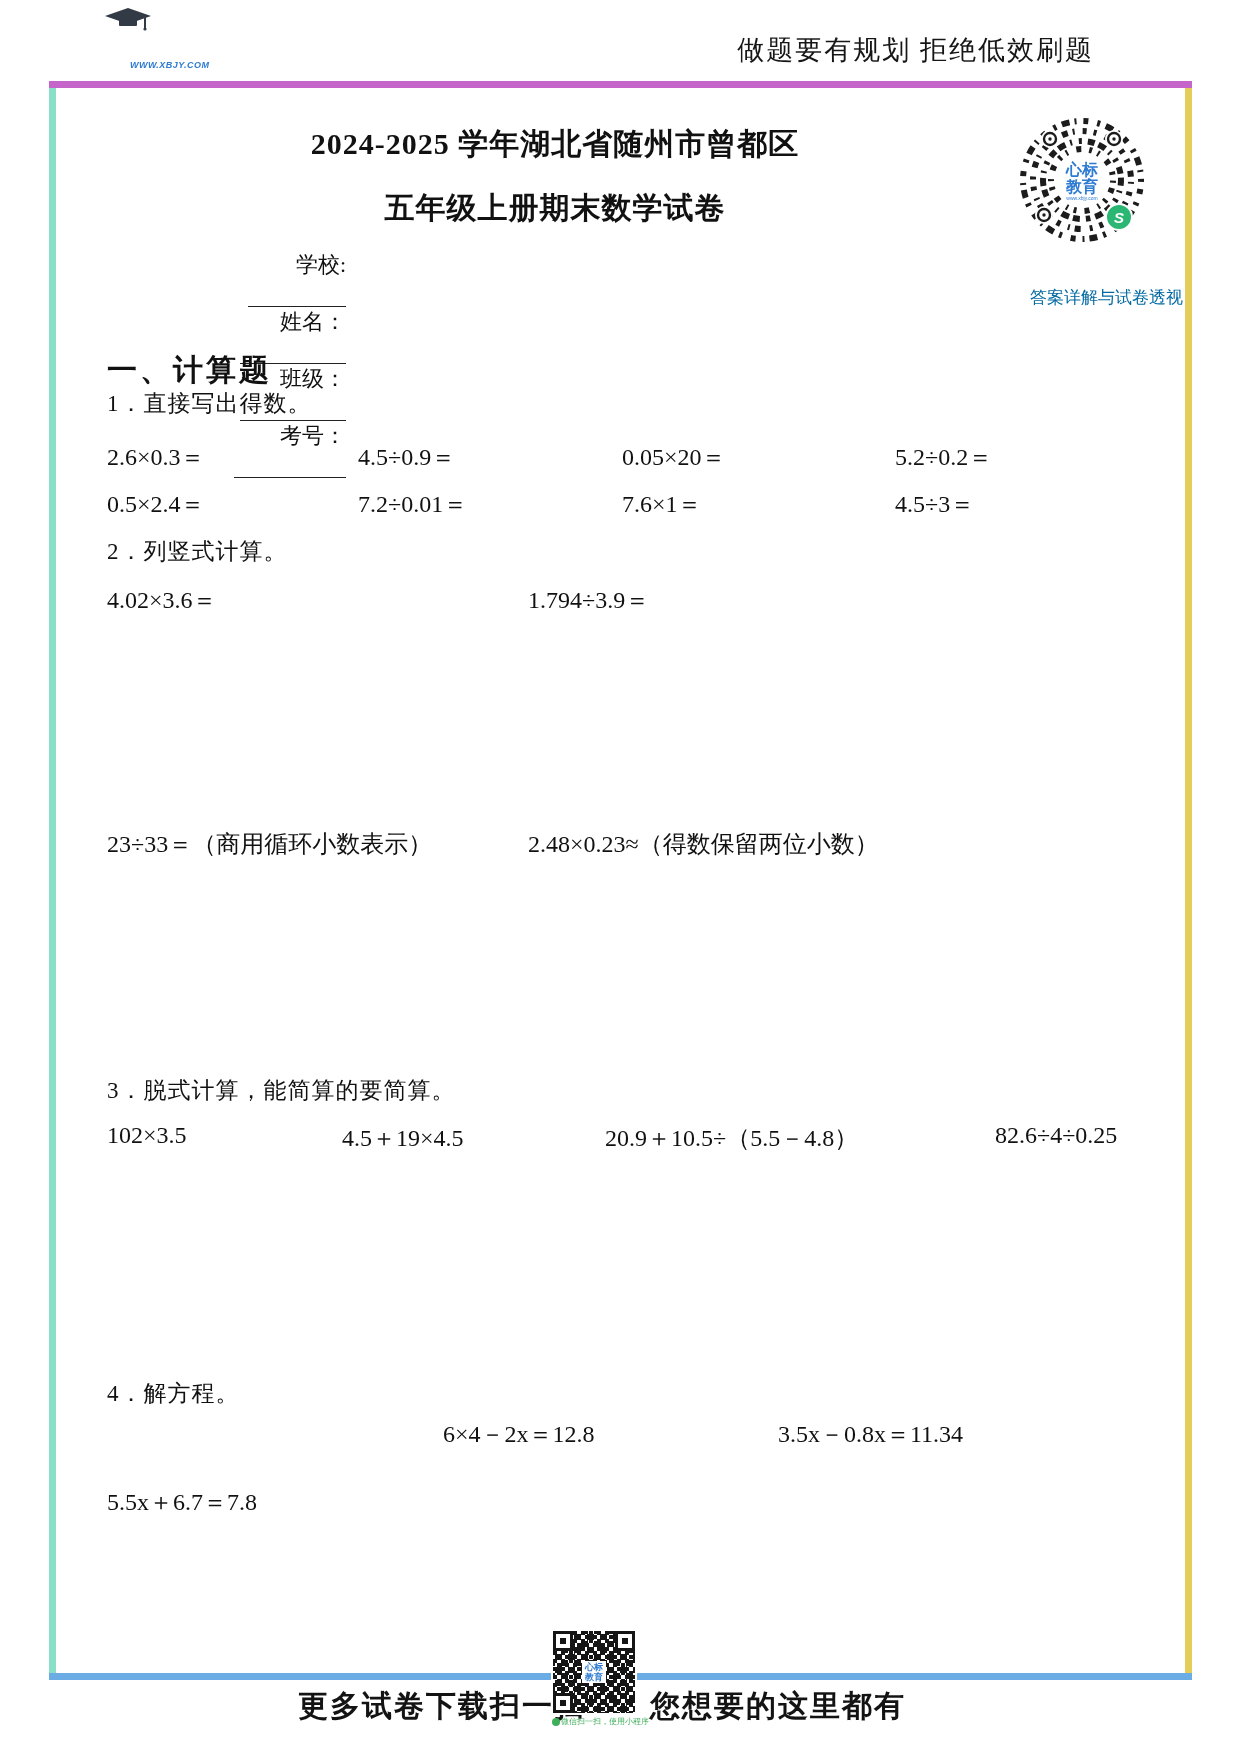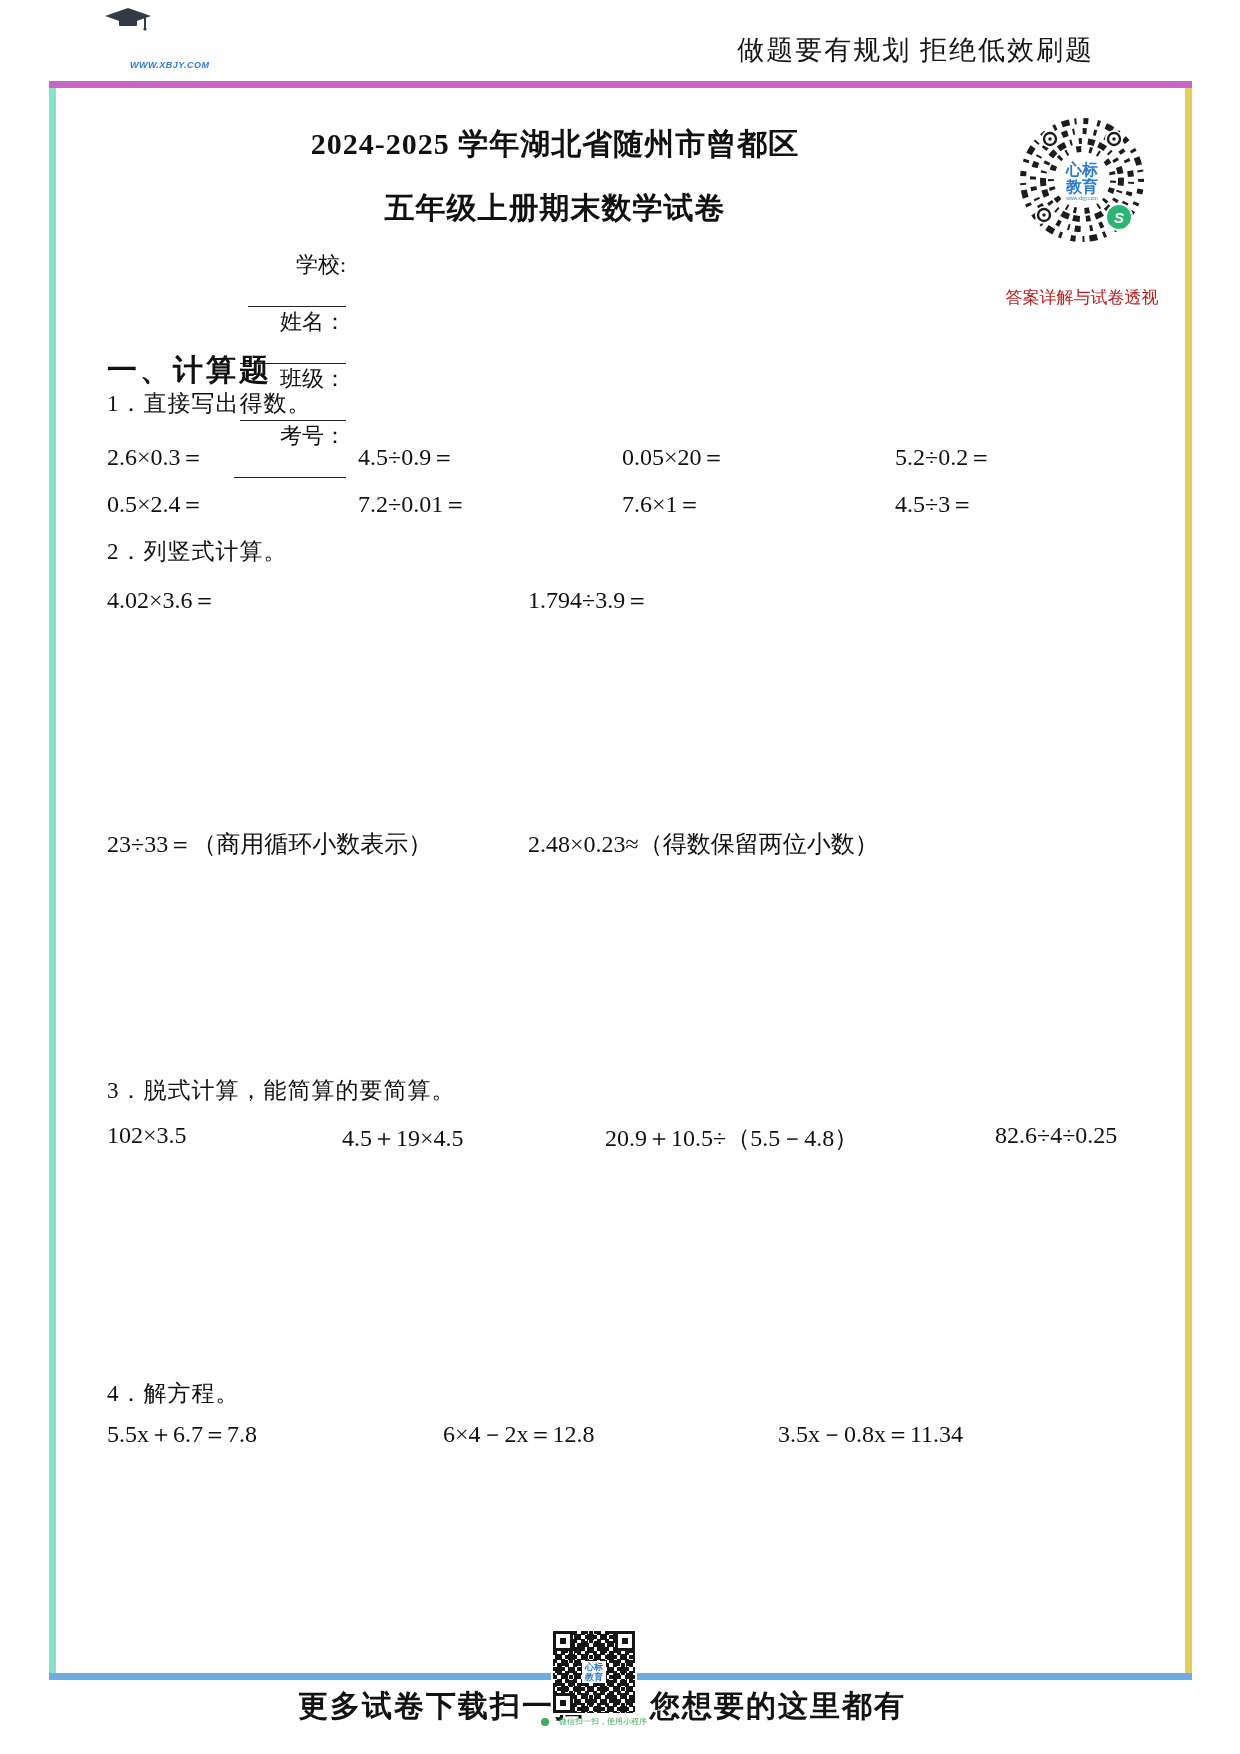--- a/index.html
+++ b/index.html
@@ -35,21 +35,21 @@
   
   .title{left:105px;width:900px;text-align:center;font-weight:bold;font-size:30px;letter-spacing:1px;}
   .title1{top:124px;}
   .title2{top:188px;}
 
   .form-row{left:228px;top:250px;font-size:22px;display:flex;align-items:flex-end;white-space:nowrap;flex-direction:column;}
   .blank{display:inline-block;border-bottom:1.6px solid #222;height:26px;}
   .b1{width:98px;} .b2{width:106px;margin-left:6px;} .b3{width:106px;margin-left:6px;} .b4{width:112px;margin-left:6px;}
 
   .qr-top{left:1016px;top:114px;width:132px;height:132px;}
-  .qr-top-caption{left:998px;top:286px;width:168px;text-align:center;font-size:17px;color:#b91c1c;}
+  .qr-top-caption{left:1030px;top:286px;width:168px;font-size:17px;color:#0369a1;}
 
   
   .sec-heading{left:107px;top:350px;font-size:30px;font-weight:bold;letter-spacing:3px;}
   .q-label{left:107px;font-size:23px;letter-spacing:1px;}
   .math{font-size:24px;white-space:nowrap;}
 
   
   .footer-text{top:1686px;font-size:30px;font-weight:600;letter-spacing:2px;color:#131313;}
   .ft-left{left:298px;}
   .ft-right{left:650px;}
@@ -64,21 +64,21 @@
   .finder{position:absolute;width:14px;height:14px;border:3px solid #151515;background:#fff;box-sizing:content-box;}
   .finder::after{content:"";position:absolute;left:4px;top:4px;width:6px;height:6px;background:#151515;}
   .f-tl{left:0;top:0;} .f-tr{right:0;top:0;} .f-bl{left:0;bottom:0;}
   .qr-label{
     position:absolute;left:50%;top:50%;transform:translate(-50%,-50%);
     background:#fff;padding:1px 3px;display:flex;flex-direction:column;align-items:center;
     font-family:"Liberation Sans","DejaVu Sans",sans-serif;font-weight:bold;color:#2E7BD2;
     font-size:9px;line-height:10px;white-space:nowrap;
   }
   .qr-sub{
-    margin-top:3px;display:flex;align-items:center;justify-content:center;gap:10px;
+    margin-top:3px;display:flex;align-items:center;justify-content:flex-start;gap:1px;
     font-family:"Liberation Sans","DejaVu Sans",sans-serif;font-size:8px;color:#3FAE5A;white-space:nowrap;
   }
   .wechat-dot{width:8px;height:8px;border-radius:50%;background:#3FAE5A;display:inline-block;flex:0 0 auto;}
 </style>
 </head>
 <body>
 
 <div class="abs logo">
   <svg class="cap-icon" width="48" height="24" viewBox="0 0 48 24">
     <polygon points="24,1 47,9 24,17 1,9" fill="#323a46"></polygon>
@@ -160,21 +160,21 @@
 <span class="abs math" style="left:107px;top:828px;">23÷33＝（商用循环小数表示）</span>
 <span class="abs math" style="left:528px;top:828px;">2.48×0.23≈（得数保留两位小数）</span>
 
 <div class="abs q-label" style="top:1075px;">3．脱式计算，能简算的要简算。</div>
 <span class="abs math" style="left:107px;top:1122px;">102×3.5</span>
 <span class="abs math" style="left:342px;top:1122px;">4.5＋19×4.5</span>
 <span class="abs math" style="left:605px;top:1122px;">20.9＋10.5÷（5.5－4.8）</span>
 <span class="abs math" style="left:995px;top:1122px;">82.6÷4÷0.25</span>
 
 <div class="abs q-label" style="top:1370px;margin-top:8px;">4．解方程。</div>
-<span class="abs math" style="left:107px;top:1418px;text-align:center;">5.5x＋6.7＝7.8</span>
+<span class="abs math" style="left:107px;top:1486px;text-align:center;">5.5x＋6.7＝7.8</span>
 <span class="abs math" style="left:443px;top:1418px;">6×4－2x＝12.8</span>
 <span class="abs math" style="left:778px;top:1418px;">3.5x－0.8x＝11.34</span>
 
 <div class="abs footer-text ft-left">更多试卷下载扫一扫</div>
 
 <div class="abs footer-qr">
   <div class="qr-pattern">
     <div class="finder f-tl"></div>
     <div class="finder f-tr"></div>
     <div class="finder f-bl"></div>

